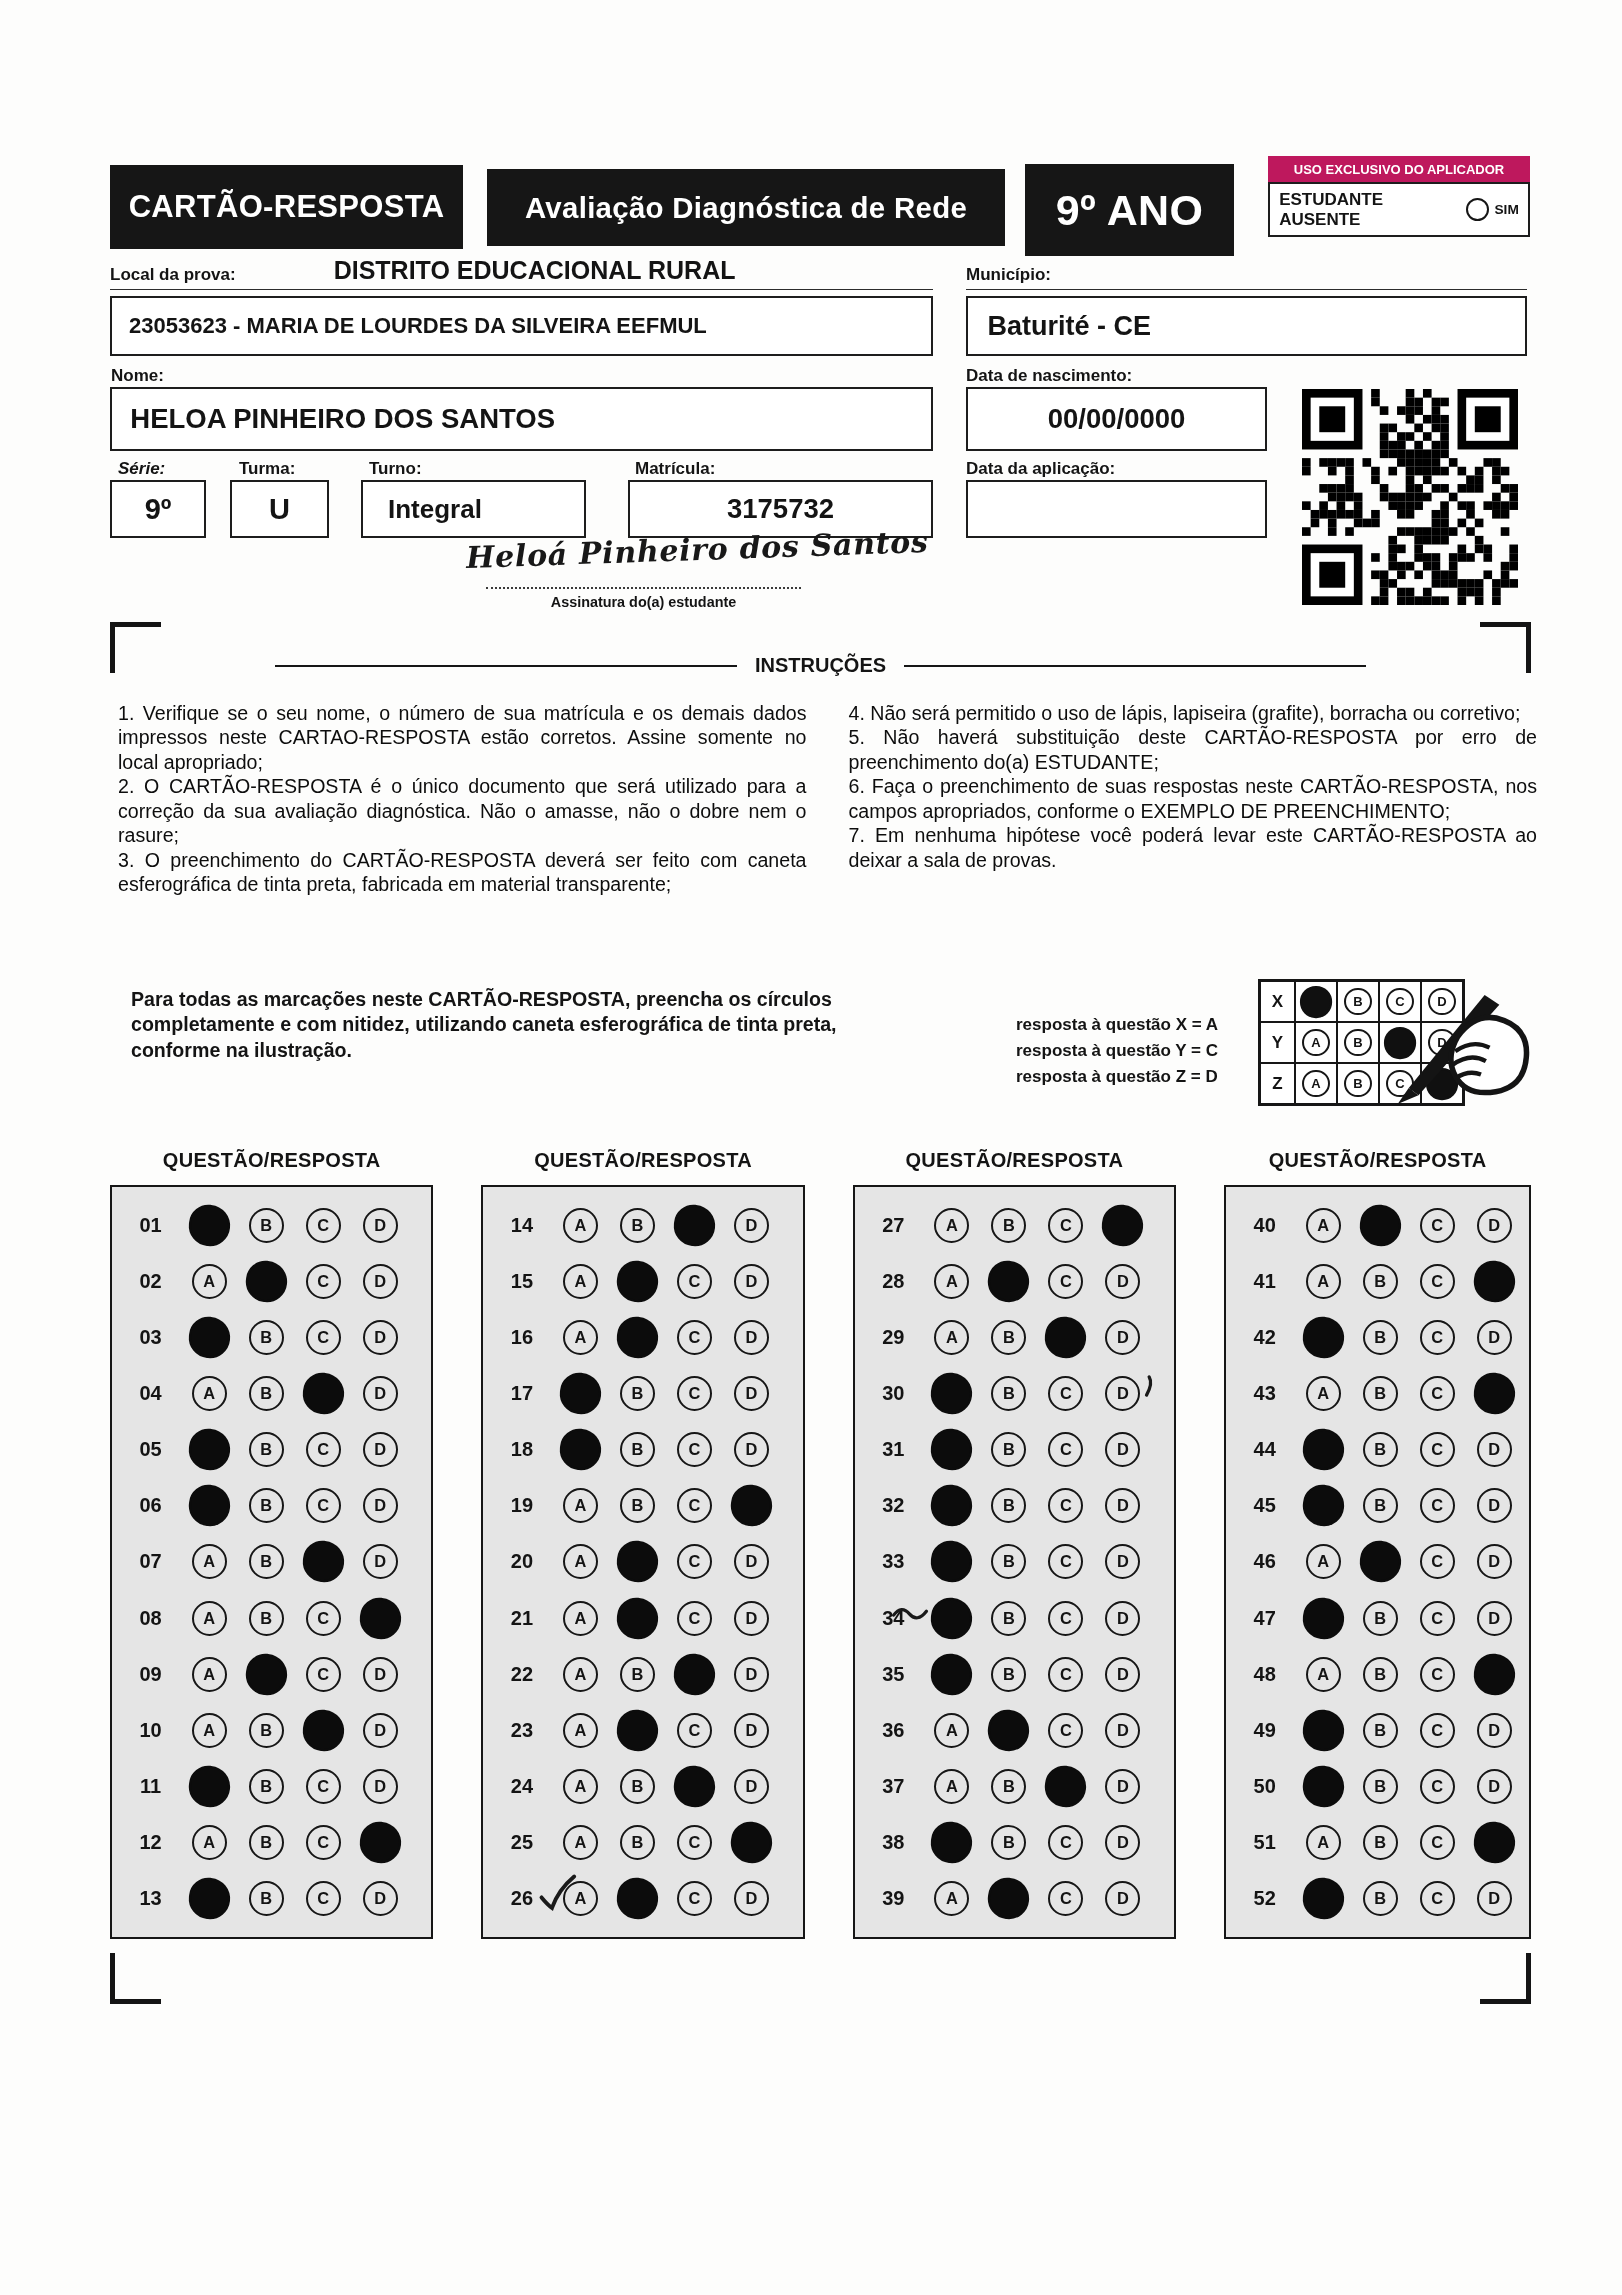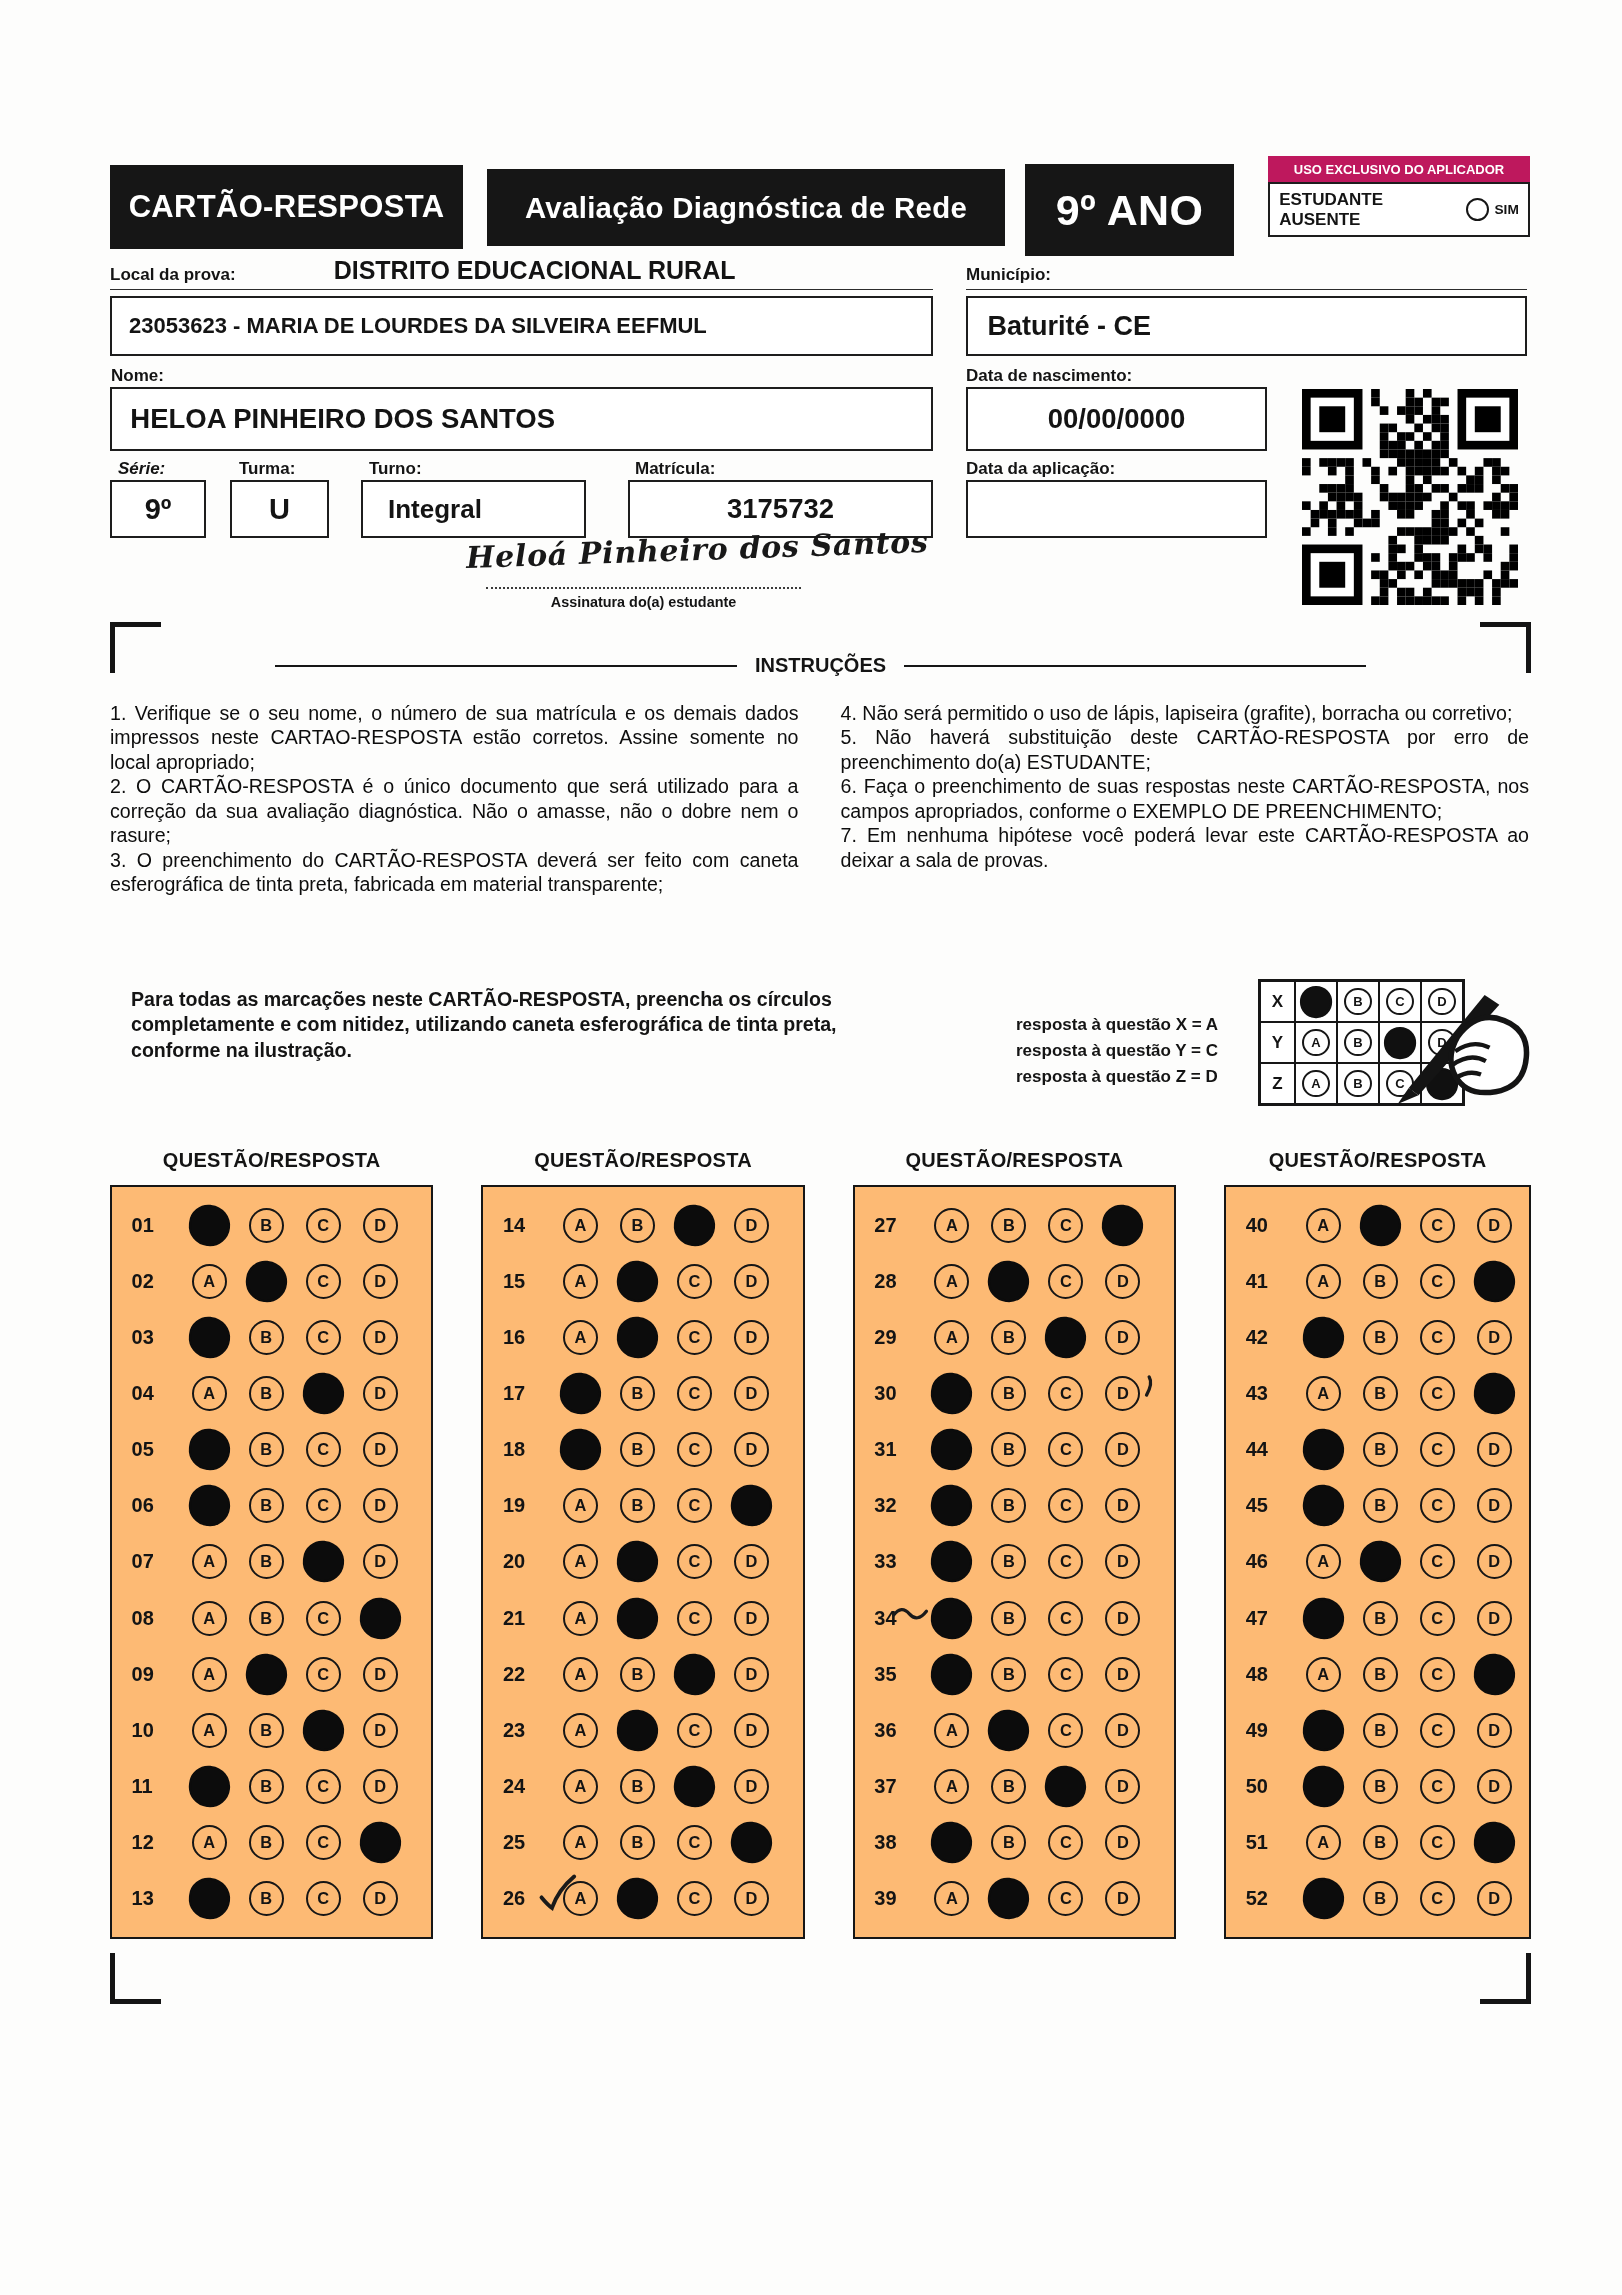--- a/index.html
+++ b/index.html
@@ -61,21 +61,21 @@
   .corner { position:absolute; width:51px; height:51px; }
   .corner.tl { left:110px;  top:622px;  border-left:5.9px solid #141414; border-top:5.9px solid #141414; }
   .corner.tr { left:1480px; top:622px;  border-right:5.9px solid #141414; border-top:5.9px solid #141414; }
   .corner.bl { left:110px;  top:1953px; border-left:5.9px solid #141414; border-bottom:5.9px solid #141414; }
   .corner.br { left:1480px; top:1953px; border-right:5.9px solid #141414; border-bottom:5.9px solid #141414; }
 
   
   #instr-divider { left:275px; top:654px; width:1091px; display:flex; align-items:center; gap:18.3px;
                    font-size:20px; font-weight:700; }
   #instr-divider .rule { flex:1; height:2px; background:#161616; }
-  #instructions { left:110px; top:701px; width:1419px; display:flex; gap:42px; }
+  #instructions { left:118px; top:701px; width:1419px; display:flex; gap:42px; }
   .instr-col { width:695px; }
   .instr-col p { font-size:19.6px; line-height:1.25; text-align:justify; color:#0d0d0d; }
 
   
   #example-para { left:131px; top:987px; width:766px; font-size:19.6px; font-weight:700; line-height:1.3; }
   #example-captions { left:1016px; top:1012px; font-size:17px; font-weight:700; line-height:26px; }
   #example-grid { left:1258px; top:979px; border:2px solid #161616; display:flex; flex-direction:column;
                   background:#fff; width:207px; }
   .ex-row { display:flex; }
   .ex-label { width:35px; height:41px; border:1.3px solid #161616; display:flex; align-items:center;
@@ -86,21 +86,21 @@
                align-items:center; justify-content:center; font-size:13px; font-weight:700; }
   .ex-bubble.filled { background:#101010; border-color:#101010; transform:scale(1.15); }
   #hand-illustration { left:1394px; top:962px; width:147px; height:154px; }
 
   
   #answers-section { left:110px; top:1149px; width:1421px; display:flex; justify-content:space-between;gap:48px; }
   .answer-col { width:335px; display:flex; flex-direction:column; }
   .answer-col:last-child { width:318px; }
   .qr-header { text-align:center; font-size:20px; font-weight:700; margin-bottom:13px; letter-spacing:0.3px; }
   .answer-box { border:2.6px solid #161616; height:754px; display:grid; grid-auto-rows:1fr;
-                padding:10.5px 0 10.5px 19.6px; background:#fdba74; }
+                padding:10.5px 0 10.5px 19.6px; background:#e5e5e5;text-align:center; }
   .answer-row { display:flex; align-items:center; gap:22px; }
   .qnum { width:38px; font-size:20px; font-weight:700; }
   .bubble { width:35px; height:35px; border:2.6px solid #161616; border-radius:50%; display:flex;
             align-items:center; justify-content:center; font-size:16.4px; font-weight:700; flex:0 0 auto; }
   .bubble.filled { background:#0c0c0c; border-color:#0c0c0c; border-radius:48% 52% 50% 50%;
                    transform:scale(1.18) rotate(6deg); }
 
   .stray { position:absolute; }
 </style>
 </head>

